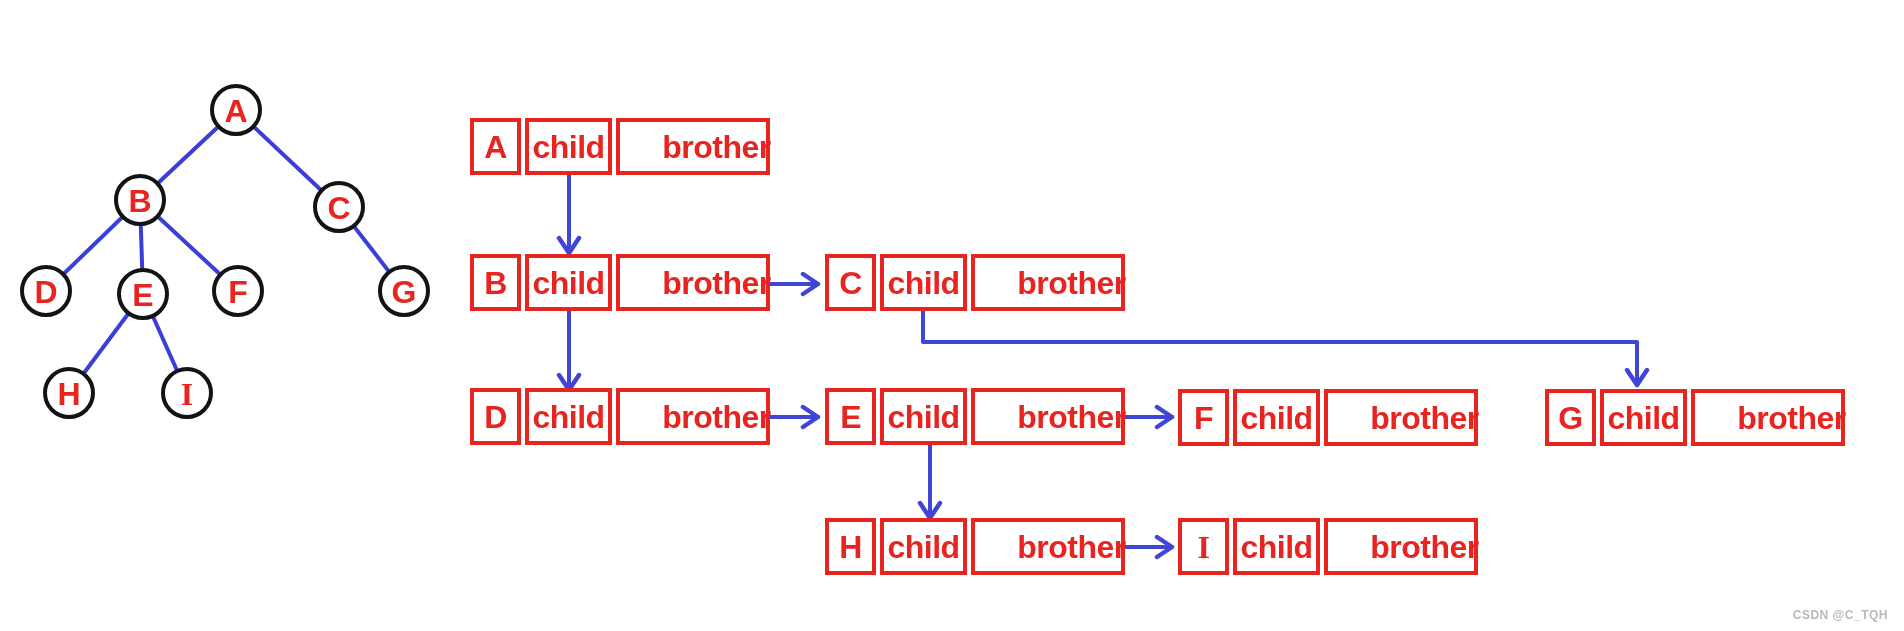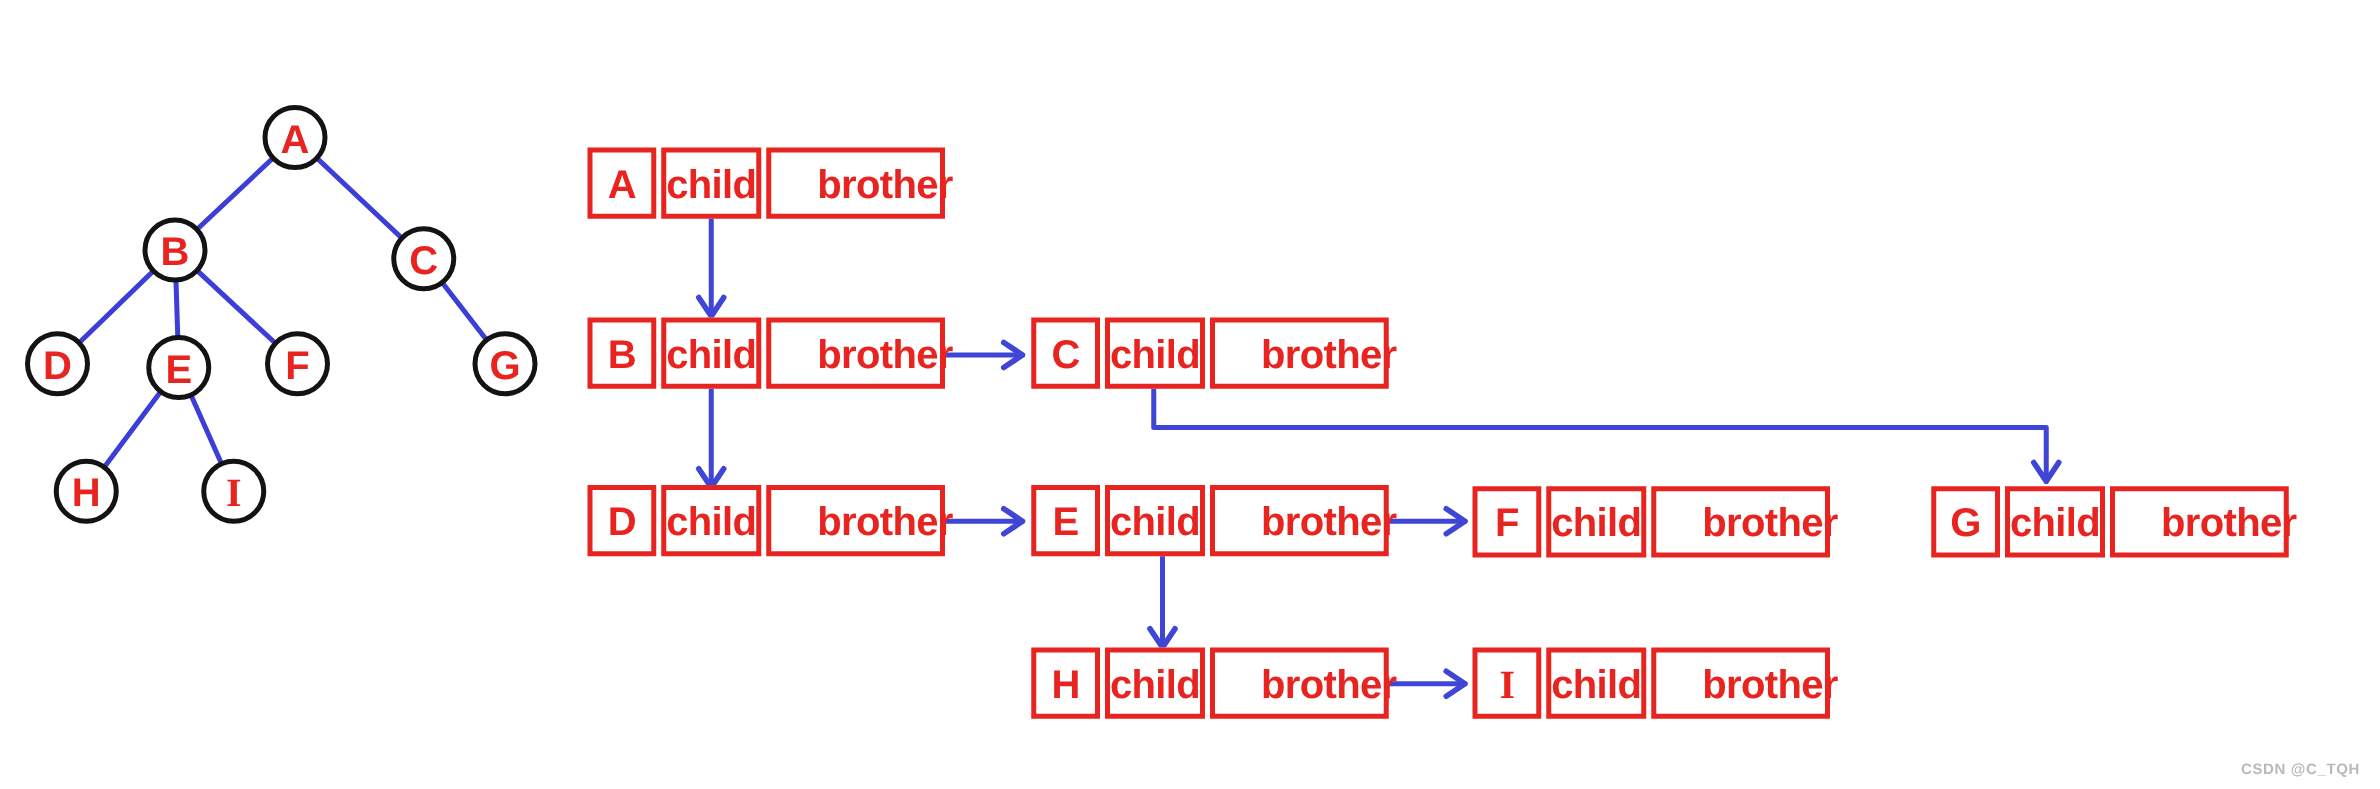--- a/index.html
+++ b/index.html
@@ -32,22 +32,22 @@
     position:absolute;width:300px;height:57px;
     display:flex;flex-direction:row;gap:4px;
   }
   .cell{
     border:4px solid var(--red);background:#ffffff;color:var(--red);
     display:flex;align-items:center;justify-content:center;
     font-weight:bold;font-size:32px;letter-spacing:-0.5px;line-height:1;
     height:57px;white-space:nowrap;overflow:visible;
   }
   .cell.letter{width:55px;}
-  .cell.child{width:80px;}
-  .cell.brother{width:143px;padding-left:47px;}
+  .cell.child{width:94px;}
+  .cell.brother{width:154px;padding-left:47px;}
   .cell.serif-letter{font-family:"Liberation Serif","DejaVu Serif",serif;}
 
   .watermark{
     position:absolute;right:16px;top:608px;
     color:var(--watermark_gray);font-size:12px;font-weight:bold;letter-spacing:0.5px;
   }
 </style>
 </head>
 <body>
 

